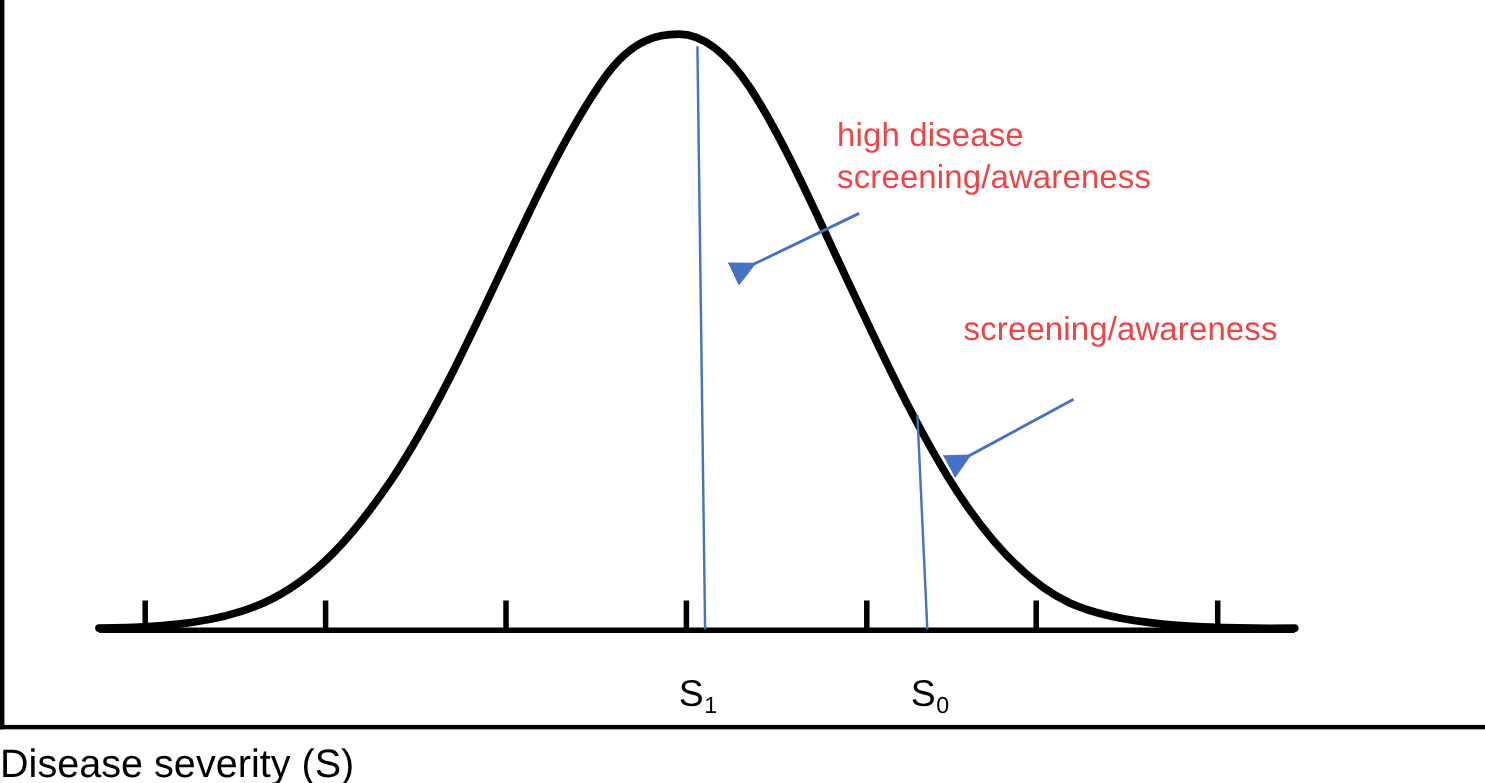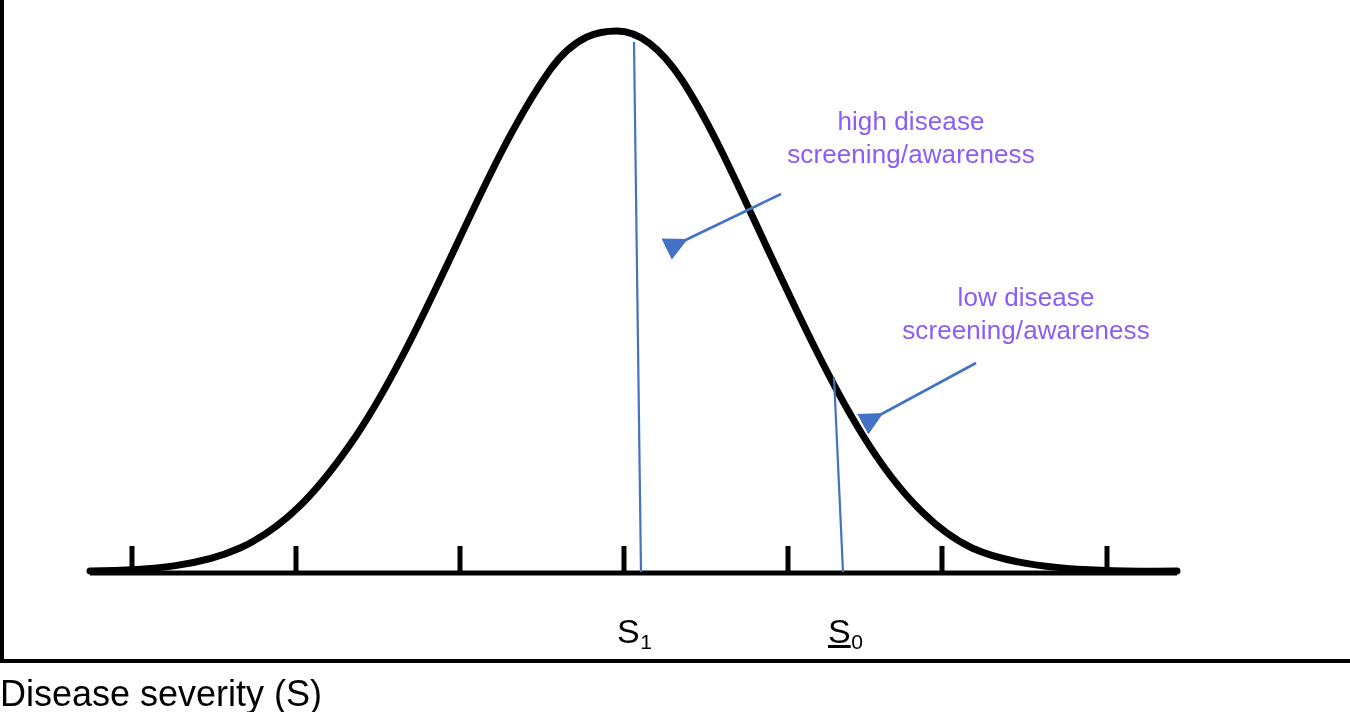--- a/index.html
+++ b/index.html
@@ -36,25 +36,25 @@
     left: 0;
     top: 0;
     width: 1350px;
     height: 663px;
     display: block;
   }
 
   
   .annotation {
     position: absolute;
-    text-align: center;
-    font-size: 26px;
+    text-align: left;
+    font-size: 30px;
     line-height: 1.28;
     letter-spacing: 0.1px;
-    color: #8b5cf6;
+    color: #ef4444;
     white-space: nowrap;
   }
   #annotation-high {
     left: 757px;
     top: 105px;
     width: 300px;
   }
   #annotation-low {
     left: 872px;
     top: 281px;
@@ -75,21 +75,21 @@
   }
   .axis-tick-label sub {
     font-size: 0.62em;
     line-height: 1;
     vertical-align: baseline;
     position: relative;
     bottom: -0.28em;
     margin-left: 0.5px;
   }
   #tick-label-s1 { left: 613px; top: 585px; }
-  #tick-label-s0 { left: 824px; top: 585px; text-decoration: underline; }
+  #tick-label-s0 { left: 824px; top: 585px; }
 
   
   #axis-title {
     position: absolute;
     left: 0;
     top: 672px;
     width: 1350px;
     text-align: left;
     font-size: 36px;
     line-height: 1.2;
@@ -141,21 +141,20 @@
 
     <line x1="972" y1="363" x2="861" y2="423" stroke="#4472C4" stroke-width="2.6" marker-end="url(#arrowhead-blue)"></line>
   </svg>
 
   <div class="annotation" id="annotation-high">
     <span class="ann-line">high disease</span>
     <span class="ann-line">screening/awareness</span>
   </div>
 
   <div class="annotation" id="annotation-low">
-    <span class="ann-line">low disease</span>
     <span class="ann-line">screening/awareness</span>
   </div>
 
   <div class="axis-tick-label" id="tick-label-s1">
     <span>S</span><sub>1</sub>
   </div>
 
   <div class="axis-tick-label" id="tick-label-s0">
     <span>S</span><sub>0</sub>
   </div>

